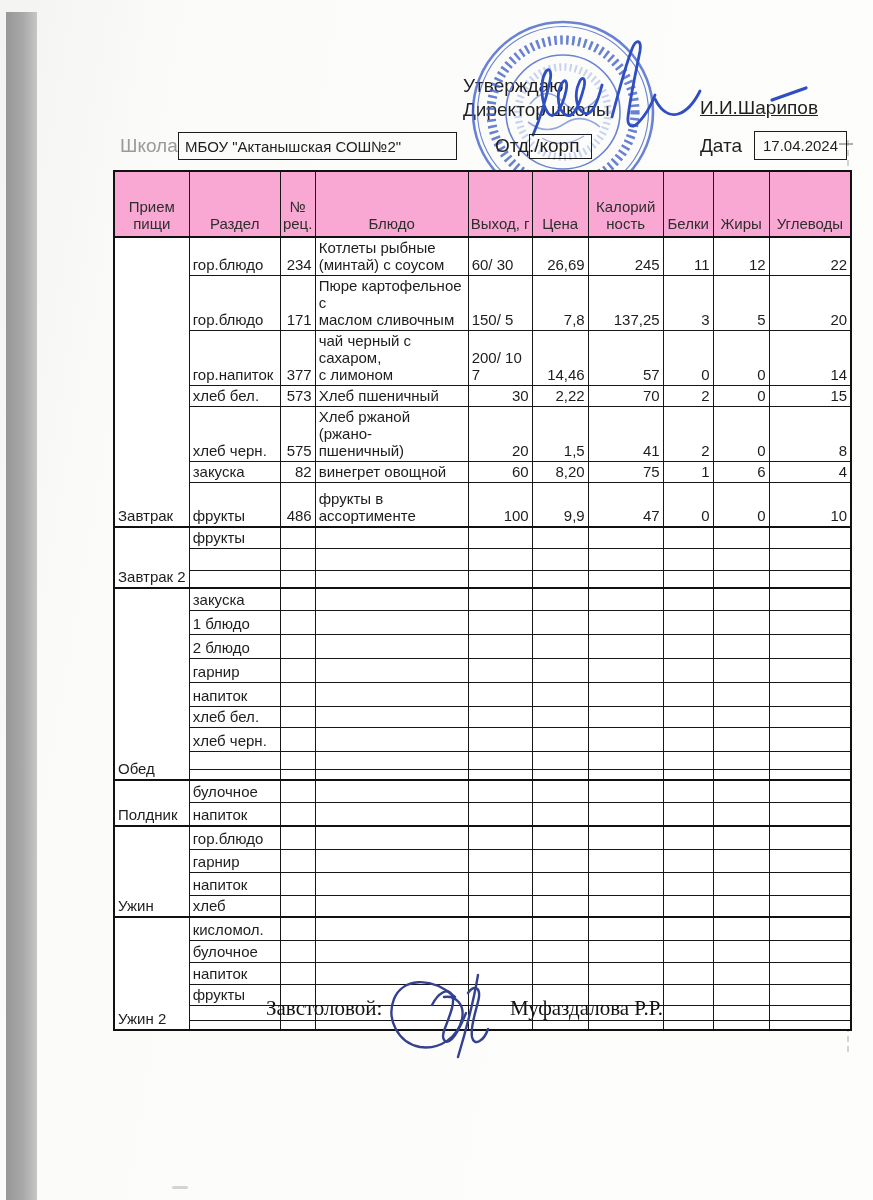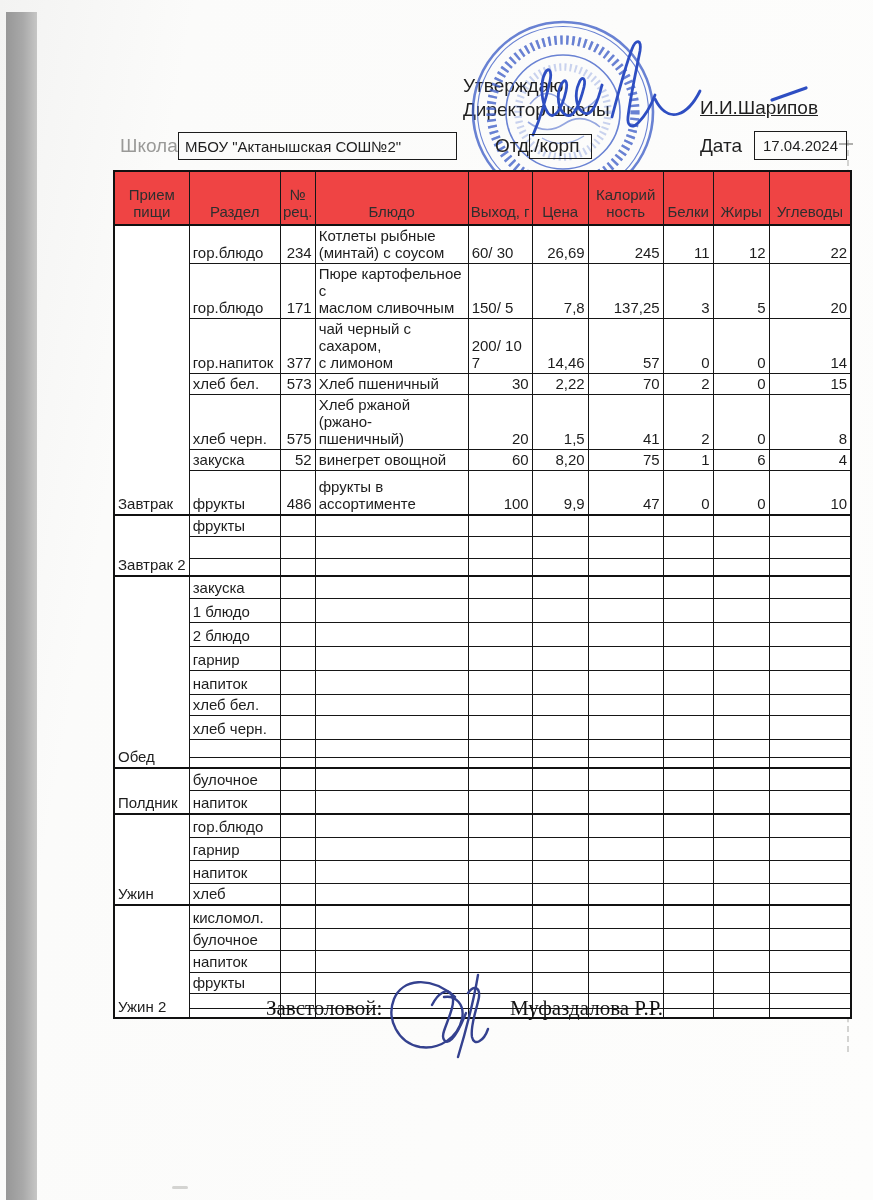--- a/index.html
+++ b/index.html
@@ -15,22 +15,22 @@
   .t15{font-size:19px;line-height:18px;}
   .gray{color:#9a9a98;}
   .box{position:absolute;border:1.6px solid #1c1c1c;background:transparent;display:flex;align-items:center;}
   .box .val{padding:1px 6px;font-size:15px;}
 
   
   table.menu{position:absolute;left:113px;top:170px;border-collapse:collapse;table-layout:fixed;
         background:#ffffff;border:2.6px solid #111;}
   table.menu th,table.menu td{border:1.5px solid #161616;font-size:15px;line-height:17px;
         overflow:hidden;color:#1d1d1d;}
-  table.menu th{height:48px;text-align:center;vertical-align:bottom;padding:0 1px 4px 1px;
-        white-space:pre-line;font-weight:normal;background:#ef4444;color:#2e2e2e;}
+  table.menu th{height:48px;text-align:center;vertical-align:bottom;padding:12px 1px 4px 1px;
+        white-space:pre-line;font-weight:normal;background:#f9a8d4;color:#2e2e2e;}
   table.menu td{vertical-align:bottom;padding:1px 3px 2px 3px;background:#fff;}
   td.meal{vertical-align:top;padding-top:3px;white-space:nowrap;background:#fff;}
   td.meal.deep{padding-top:18px;}
   td.num{text-align:right;}
   td.left{text-align:left;white-space:pre-line;}
   td.blank{background:#dce5ed;}
   td.grad{background:linear-gradient(to bottom,#dce5ed 46%,#ffffff 46%);}
   tr.sec-start td{border-top:2.6px solid #111;}
 
   .footer-serif{font-family:"Liberation Serif",serif;font-size:21px;color:#141414;}
@@ -171,21 +171,21 @@
 пшеничный)</td>
           <td class="num grad">20</td>
           <td class="num grad">1,5</td>
           <td class="num grad">41</td>
           <td class="num grad">2</td>
           <td class="num grad">0</td>
           <td class="num grad">8</td>
         </tr>
         <tr style="height: 20px;">
           <td class="left">закуска</td>
-          <td class="num">52</td>
+          <td class="num">82</td>
           <td class="left">винегрет овощной</td>
           <td class="num">60</td>
           <td class="num ">8,20</td>
           <td class="num ">75</td>
           <td class="num ">1</td>
           <td class="num ">6</td>
           <td class="num ">4</td>
         </tr>
         <tr style="height: 44px;">
           <td class="left grad">фрукты</td>

